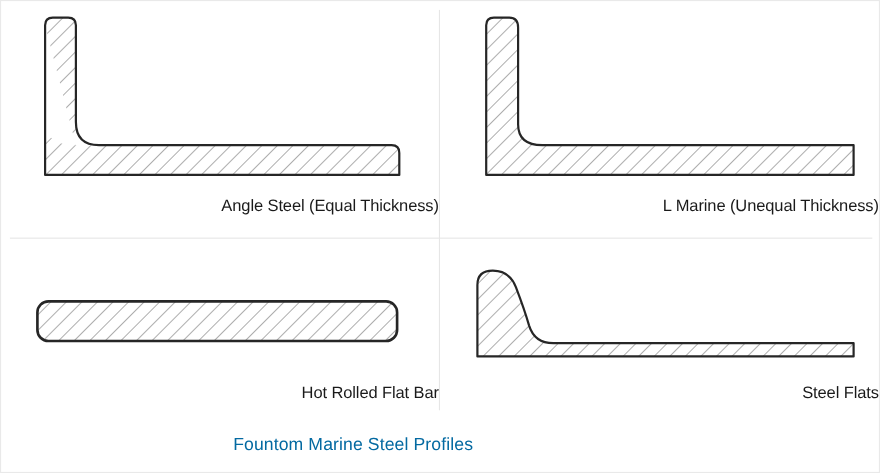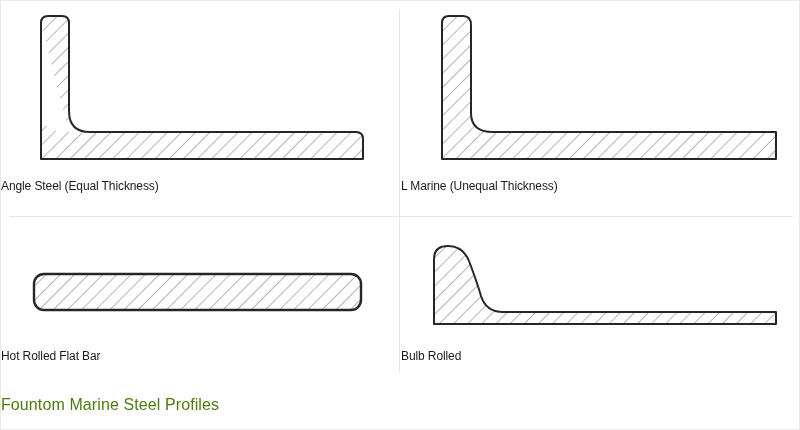--- a/index.html
+++ b/index.html
@@ -51,40 +51,40 @@
     top: 0;
     width: 398px;
     height: 170px;
   }
   #cell-flatbar .figure, #cell-bulb .figure { top: 4px; }
 
   .fig-label {
     position: absolute;
     left: 0;
     width: 398px;
-    text-align: left;
-    font-size: 12px;
+    text-align: right;
+    font-size: 15px;
     color: #1a1a1a;
     letter-spacing: -0.1px;
     white-space: nowrap;
   }
   #cell-angle .fig-label,
   #cell-lsection .fig-label { top: 178px; }
   #cell-flatbar .fig-label,
   #cell-bulb .fig-label { top: 133px; }
 
   
   #caption {
     position: absolute;
     left: 0;
     top: 395px;
     width: 640px;
-    text-align: left;
+    text-align: center;
     font-size: 16px;
-    color: #4d7c0f;
+    color: #0369a1;
     letter-spacing: 0.1px;
     white-space: nowrap;
   }
   svg { display: block; overflow: visible; }
 </style>
 </head>
 <body>
 
 <div id="page">
 
@@ -189,18 +189,18 @@
       <path d="M 33,104
                L 33,39
                Q 33,26 47,26
                Q 62,26 68,41
                Q 76,62 80,76
                Q 85,92 102,92
                L 375,92
                L 375,104
                Z" fill="none" stroke="#262626" stroke-width="2" stroke-linejoin="round"></path>
     </svg>
-    <div class="fig-label">Bulb Rolled</div>
+    <div class="fig-label">Steel Flats</div>
   </div>
 
   <div id="caption">Fountom Marine Steel Profiles</div>
 
 </div>
 
 </body></html>

